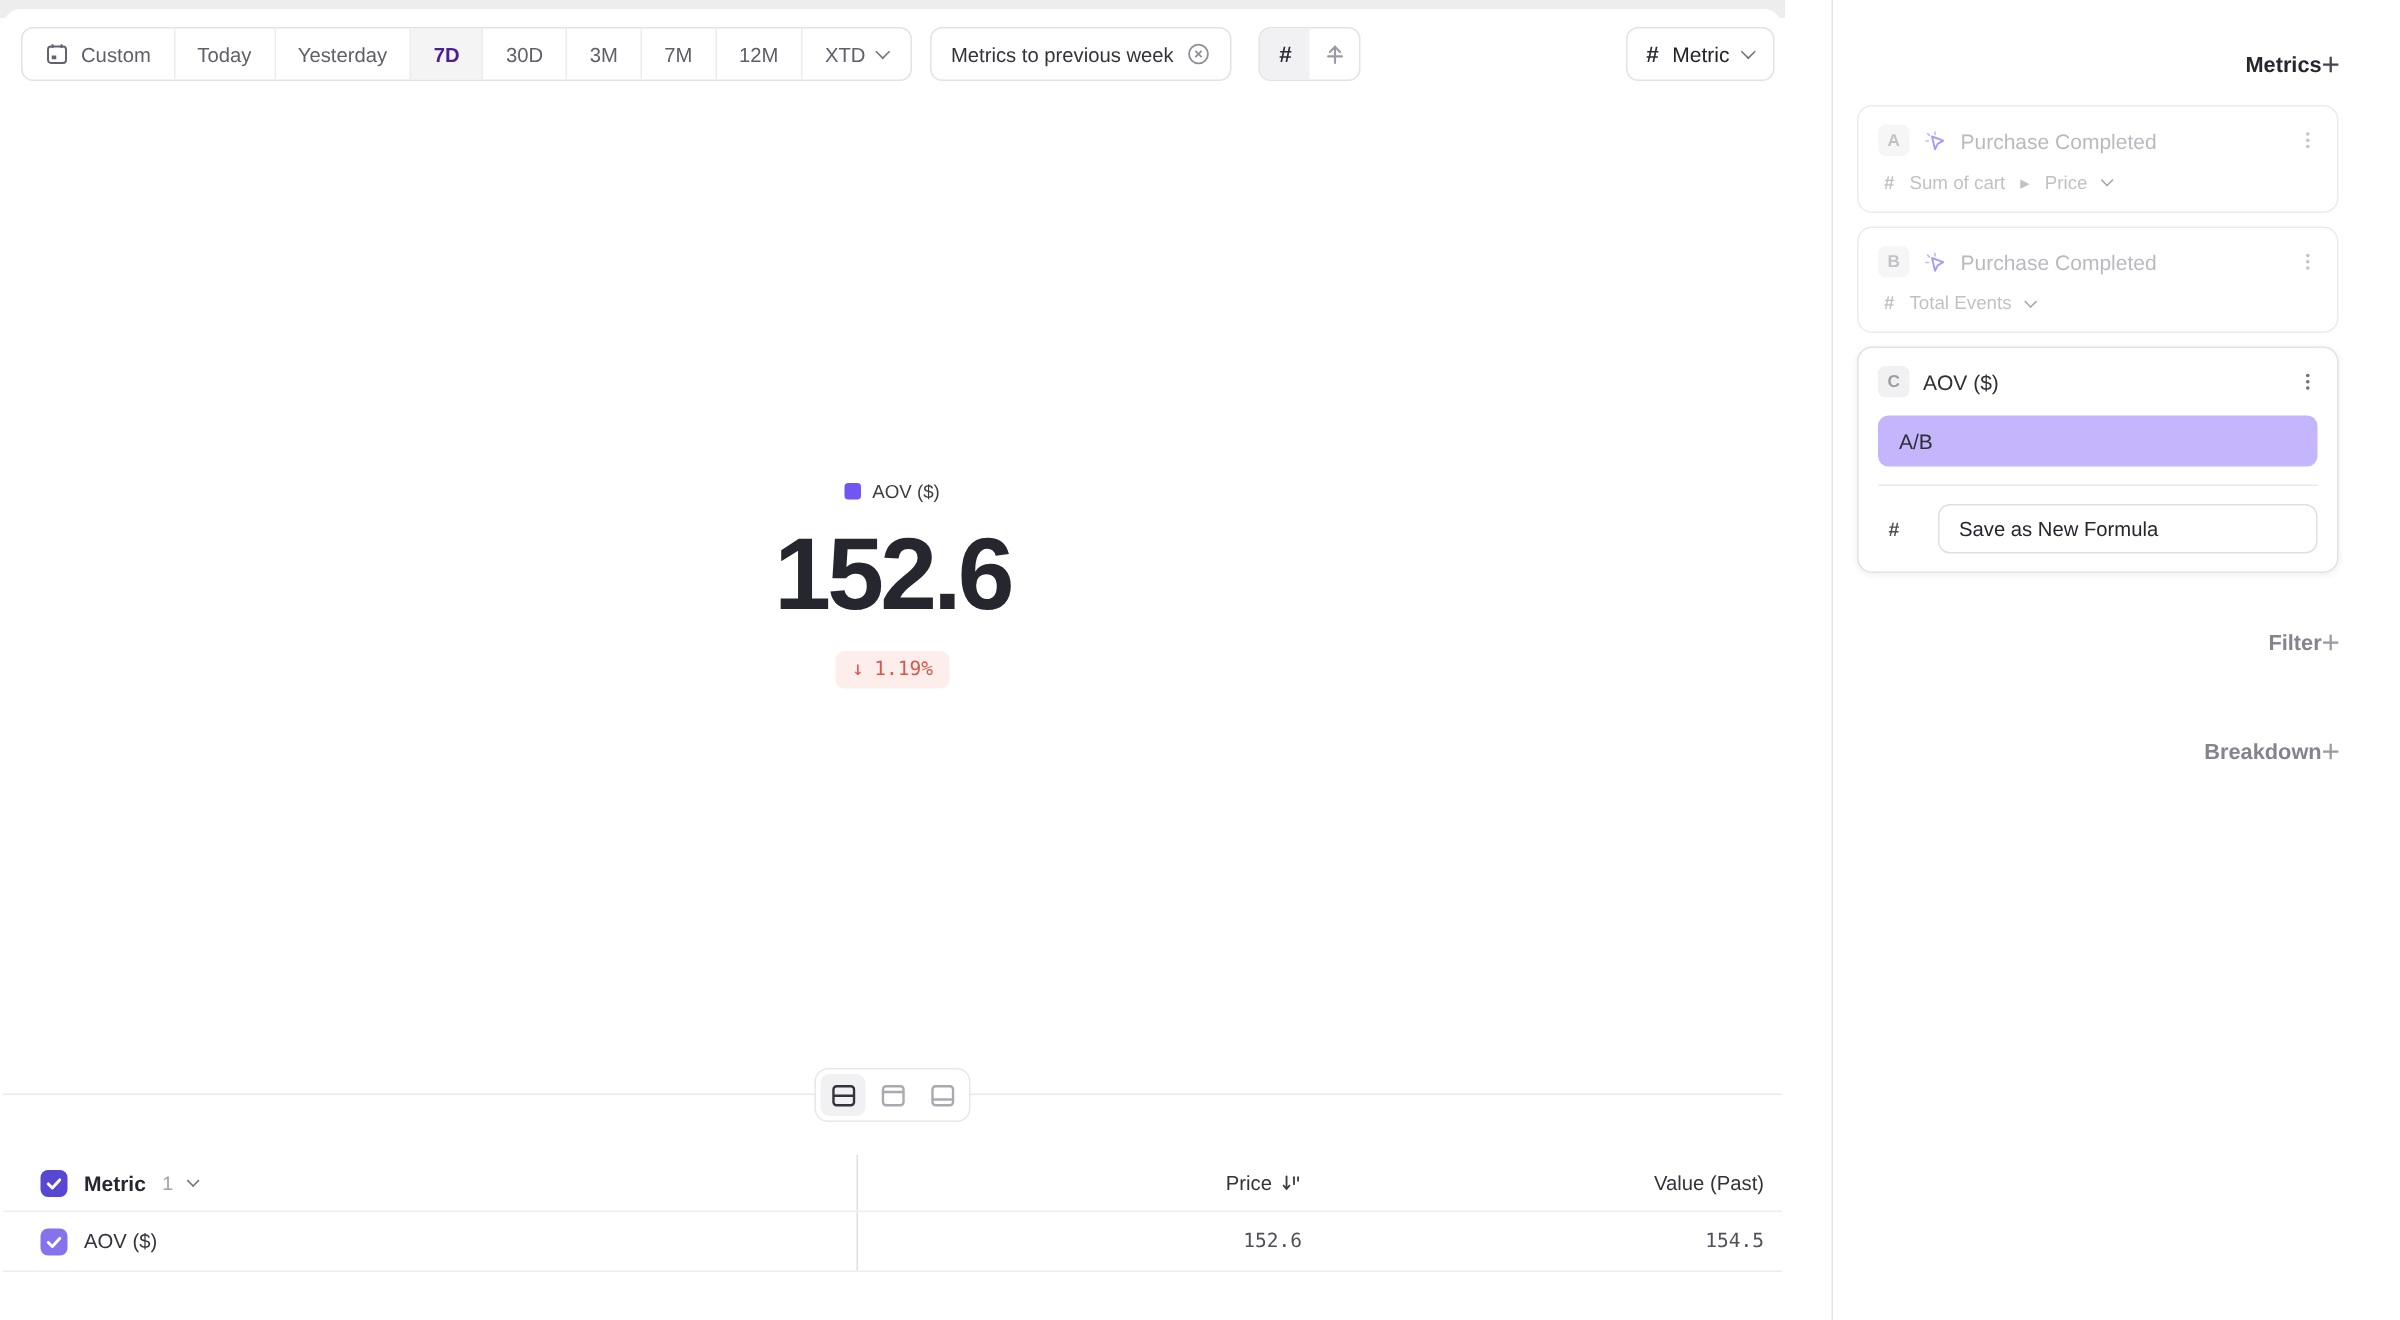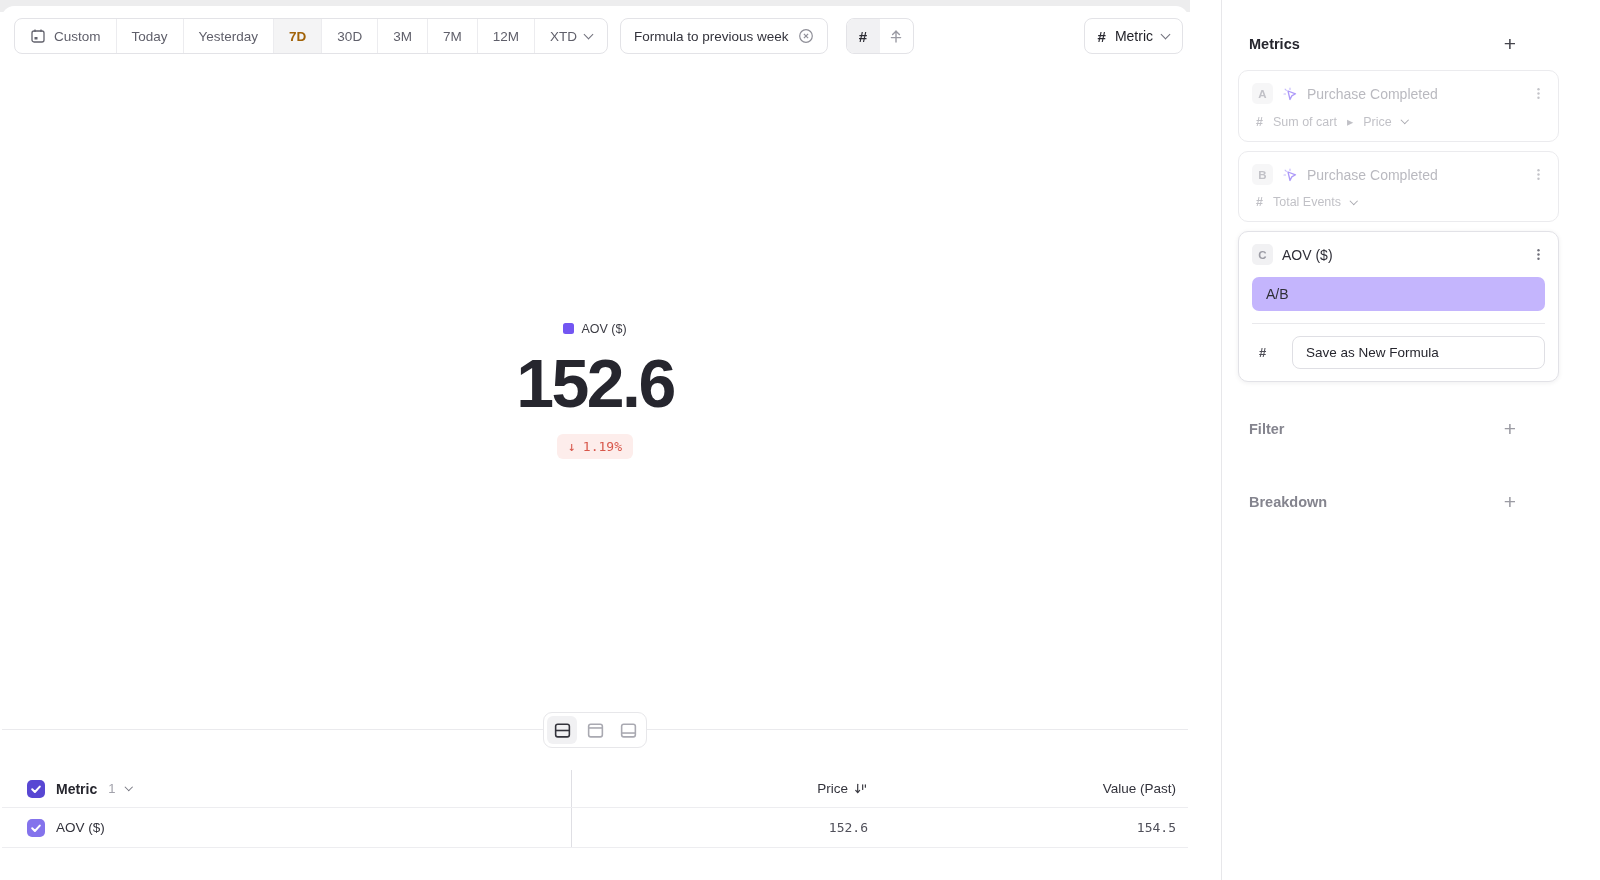--- a/index.html
+++ b/index.html
@@ -14,21 +14,21 @@
             background:#fff; border-radius:12px 12px 0 0; }
 
   
   .toolbar { position:absolute; left:12px; top:12px; right:2px; height:36px;
              display:flex; align-items:center; }
   .range-group { display:flex; height:36px; border:1px solid #e3e3e7; border-radius:8px;
                  background:#fff; overflow:hidden; }
   .range-item { display:flex; align-items:center; gap:8px; padding:0 15px; font-size:13.5px;
                 color:#5f5f6a; border-right:1px solid #ececef; cursor:pointer; white-space:nowrap; }
   .range-item:last-child { border-right:none; }
-  .range-item.selected { background:#f4f4f5; color:#a16207; font-weight:700;text-align:center; }
+  .range-item.selected { background:#f4f4f5; color:#4c1d95; font-weight:700;text-align:center; }
   .chip { display:flex; align-items:center; gap:9px; height:36px; margin-left:12px; padding:0 13px;
           border:1px solid #e3e3e7; border-radius:8px; font-size:13.5px; color:#33333c; background:#fff; }
   .seg { display:flex; height:36px; margin-left:18px; border:1px solid #e3e3e7; border-radius:8px;
          overflow:hidden; background:#fff; }
   .seg-item { width:33px; display:flex; align-items:center; justify-content:center; color:#9a9aa3; cursor:pointer; }
   .seg-item.selected { background:#f1f1f3; color:#2b2b33; }
   .metric-btn { display:flex; align-items:center; gap:9px; height:36px; margin-left:auto; margin-right:3px;
                 padding:0 13px; border:1px solid #e3e3e7; border-radius:8px; font-size:14px;
                 color:#222229; font-weight:500; background:#fff; cursor:pointer; }
   .hash { font-size:15px; font-weight:600; color:#2b2b33; font-family:"Liberation Sans",sans-serif; }
@@ -66,22 +66,22 @@
               justify-content:center; cursor:pointer; }
   .cb-dark { background:#5847d3; }
   .cb-light { background:#8473ec; }
   .metric-word { font-size:14px; font-weight:700; color:#26262e; }
   .metric-idx { font-size:13px; color:#a2a2ab; }
   .row-name { font-size:13.5px; color:#33333c; }
 
   
   .sidebar { position:absolute; left:1221px; top:0; width:379px; height:880px;
              border-left:1px solid #e7e7ea; background:#fff; }
-  .sb-title-row { display:flex; align-items:center; justify-content:space-between;
-                  padding:0 84px 0 27px; height:20px; }
+  .sb-title-row { display:flex; align-items:center; justify-content:flex-end;
+                  padding:0 40px 0 27px; height:20px; }
   .sb-title { font-size:14.5px; font-weight:700; color:#26262e; }
   .sb-title.gray { color:#84848e; }
   .plus { font-size:21px; font-weight:300; color:#44444c; line-height:14px; cursor:pointer; }
   .plus.gray { color:#9b9ba3; }
   .mt-metrics { margin-top:34px; }
   .cards { margin:16px 41px 0 16px; }
   .card { border:1px solid #ebebee; border-radius:10px; padding:12px 13px; margin-bottom:9px; background:#fff; }
   .card.active { border-color:#e2e2e7; box-shadow:0 1px 5px rgba(25,25,45,.07); }
   .card-row1 { display:flex; align-items:center; gap:9px; }
   .badge { width:21px; height:21px; border-radius:5px; background:#f1f1f3; color:#9c9ca5;
@@ -148,21 +148,21 @@
           <div class="range-item">
               <span>12M</span>
             </div>
           <div class="range-item">
             <span>XTD</span>
             <span class="chev"></span>
           </div>
         </div>
 
         <div class="chip">
-          <span>Formula to previous week</span>
+          <span>Metrics to previous week</span>
           <span>
             <svg width="16" height="16" viewBox="0 0 16 16" fill="none" stroke="#8f8f98" stroke-width="1.2">
               <circle cx="8" cy="8" r="6.3"></circle>
               <line x1="5.9" y1="5.9" x2="10.1" y2="10.1"></line>
                 <line x1="10.1" y1="5.9" x2="5.9" y2="10.1"></line>
             </svg>
           </span>
         </div>
 
         <div class="seg">

